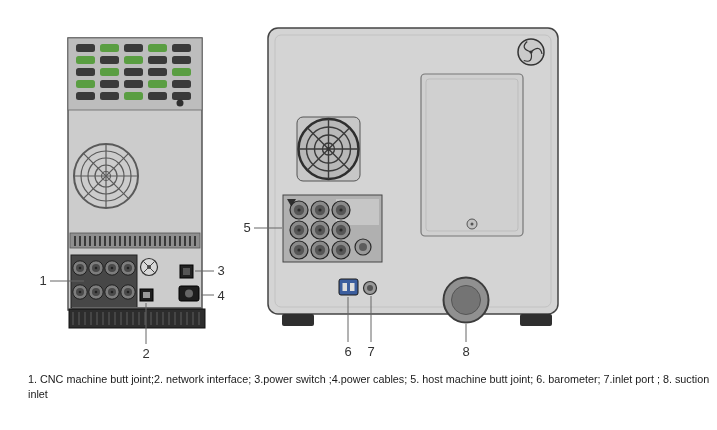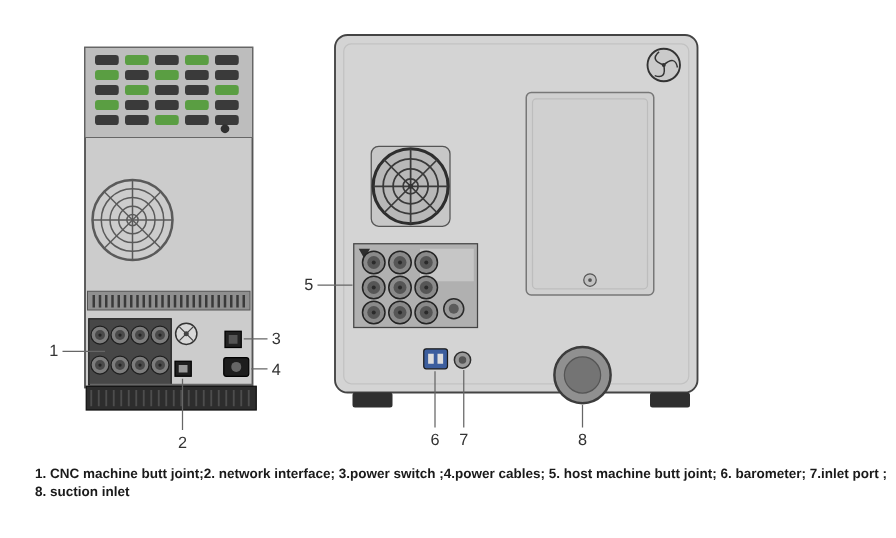--- a/index.html
+++ b/index.html
@@ -1,20 +1,20 @@
 <!DOCTYPE html>
 <html><head>
 <meta charset="utf-8">
 <style>
   html,body{margin:0;padding:0;background:#ffffff;}
   .page{position:relative;width:717px;height:430px;background:#ffffff;overflow:hidden;
         font-family:"Liberation Sans",sans-serif;}
   .diagram{display:block;}
   svg text{font:13px "Liberation Sans",sans-serif;fill:#333;text-anchor:middle;}
-  .caption{margin:6px 0 0 28px;width:684px;font-size:10.8px;line-height:1.35;color:#1a1a1a;font-weight:bold;}
+  .caption{margin:6px 0 0 28px;width:684px;font-size:10.8px;line-height:1.35;color:#1a1a1a;}
 </style>
 </head>
 <body>
 
 <div class="page">
   <svg class="diagram" width="717" height="366" viewBox="0 0 717 366" xmlns="http://www.w3.org/2000/svg">
 
     <defs>
       <g id="conn8">
         <circle r="7.2" fill="#7d7d7d" stroke="#1f1f1f" stroke-width="1"></circle>

